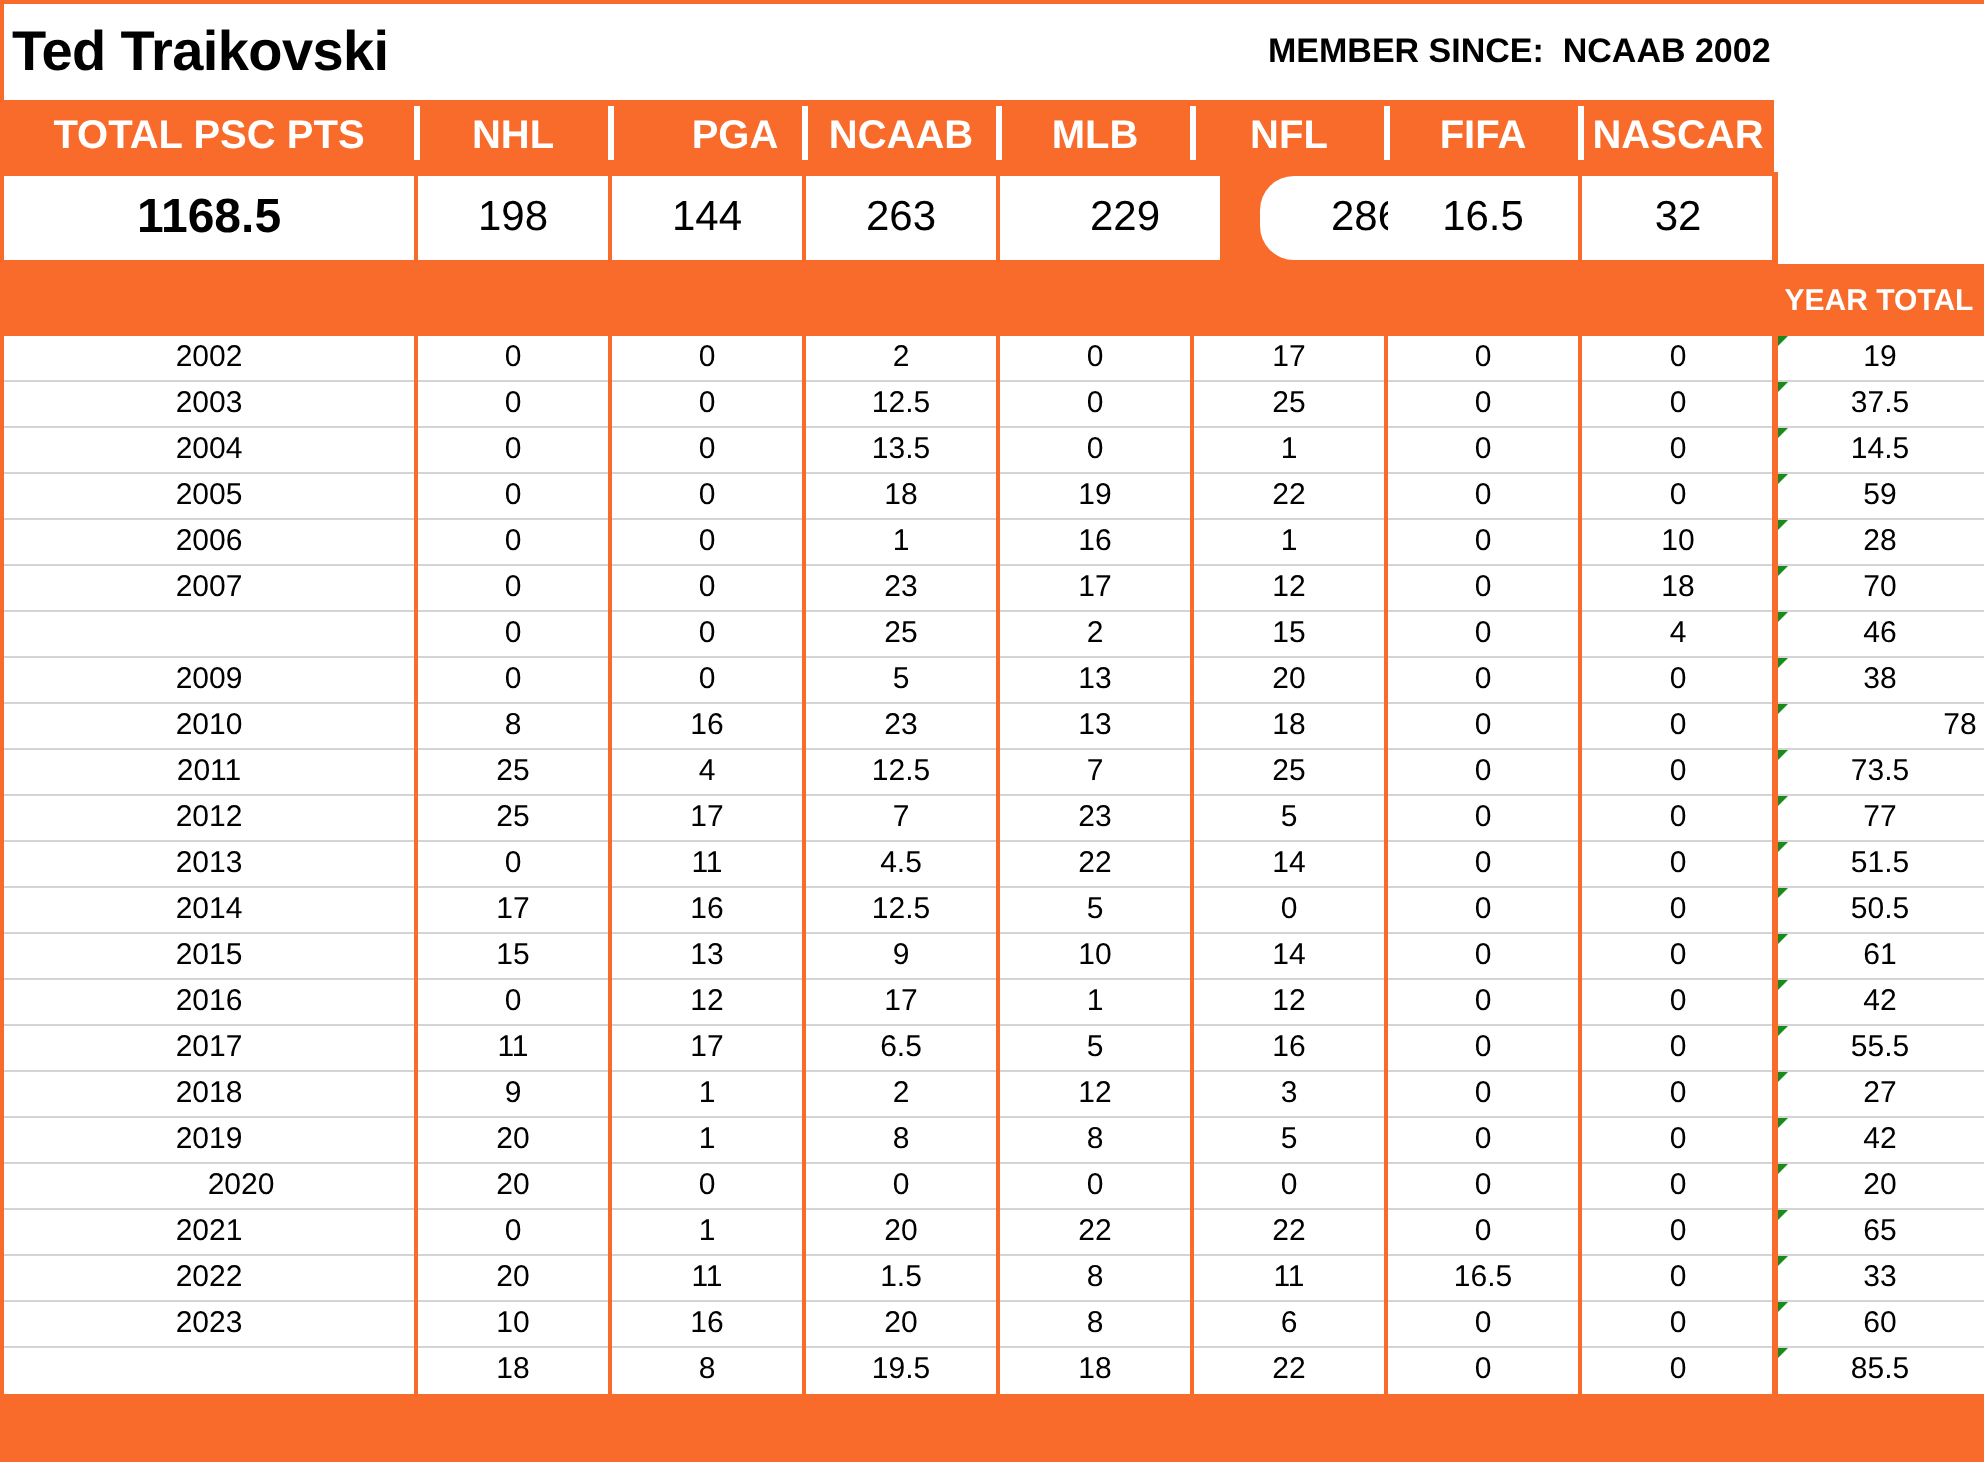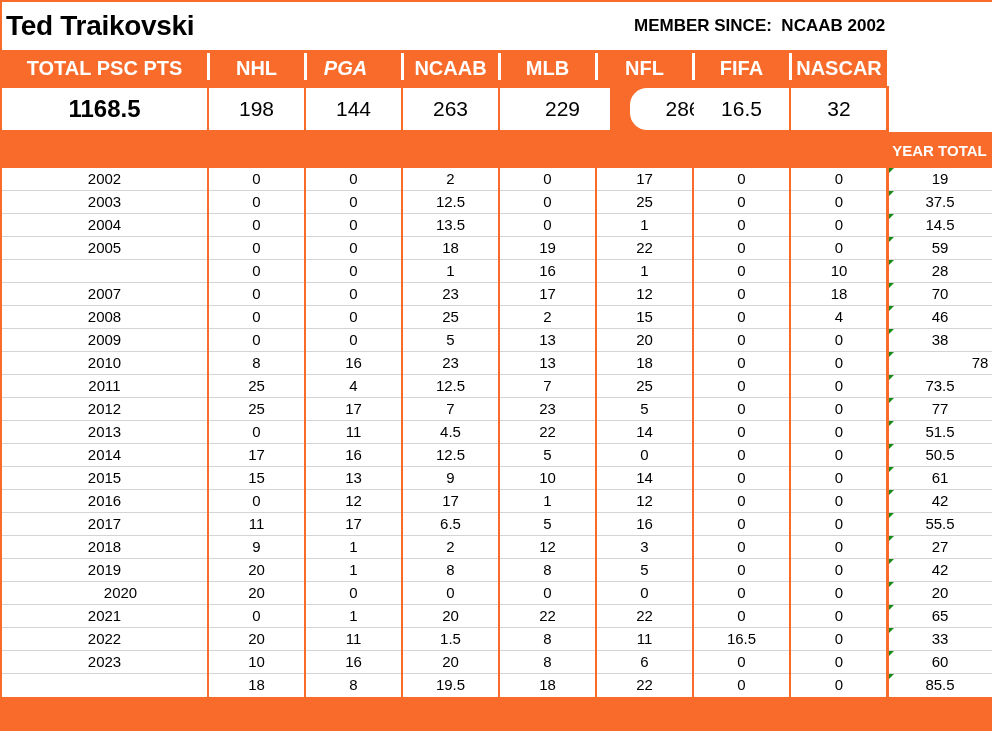--- a/index.html
+++ b/index.html
@@ -56,21 +56,21 @@
 <div class="topline"></div>
 
 <div class="title">Ted Traikovski</div>
 <div class="member"><span>MEMBER SINCE:</span>  <span>NCAAB 2002</span></div>
 
 <div class="hdr-band"></div>
 <div id="hdr-row">
     <div class="hdr-cell" style="left: 2px; width: 205px;">TOTAL PSC PTS</div>
     <div class="hdr-cell" style="left: 209px; width: 95px;">NHL</div>
     <div class="hdr-div" style="left: 207px;"></div>
-    <div class="hdr-cell" style="left: 298px; width: 95px; font-style: italic;">PGA</div>
+    <div class="hdr-cell" style="left: 320px; width: 95px;">PGA</div>
     <div class="hdr-div" style="left: 304px;"></div>
     <div class="hdr-cell" style="left: 403px; width: 95px;">NCAAB</div>
     <div class="hdr-div" style="left: 401px;"></div>
     <div class="hdr-cell" style="left: 500px; width: 95px;">MLB</div>
     <div class="hdr-div" style="left: 498px;"></div>
     <div class="hdr-cell" style="left: 597px; width: 95px;">NFL</div>
     <div class="hdr-div" style="left: 595px;"></div>
     <div class="hdr-cell" style="left: 694px; width: 95px;">FIFA</div>
     <div class="hdr-div" style="left: 692px;"></div>
     <div class="hdr-cell" style="left: 791px; width: 96px;">NASCAR</div>
@@ -131,20 +131,21 @@
       <div class="cell" style="left: 207px; width: 95px;">0</div>
       <div class="cell" style="left: 304px; width: 95px;">0</div>
       <div class="cell" style="left: 401px; width: 95px;">18</div>
       <div class="cell" style="left: 498px; width: 95px;">19</div>
       <div class="cell" style="left: 595px; width: 95px;">22</div>
       <div class="cell" style="left: 692px; width: 95px;">0</div>
       <div class="cell" style="left: 789px; width: 96px;">0</div>
       <div class="cell" style="left: 888px; width: 100px;"><span class="tri" style="left: -2px;"></span><span>59</span></div>
     </div>
     <div class="row">
+      <div class="cell" style="left: 0px; width: 205px;">2006</div>
       <div class="cell" style="left: 207px; width: 95px;">0</div>
       <div class="cell" style="left: 304px; width: 95px;">0</div>
       <div class="cell" style="left: 401px; width: 95px;">1</div>
       <div class="cell" style="left: 498px; width: 95px;">16</div>
       <div class="cell" style="left: 595px; width: 95px;">1</div>
       <div class="cell" style="left: 692px; width: 95px;">0</div>
       <div class="cell" style="left: 789px; width: 96px;">10</div>
       <div class="cell" style="left: 888px; width: 100px;"><span class="tri" style="left: -2px;"></span><span>28</span></div>
     </div>
     <div class="row">
@@ -152,21 +153,20 @@
       <div class="cell" style="left: 207px; width: 95px;">0</div>
       <div class="cell" style="left: 304px; width: 95px;">0</div>
       <div class="cell" style="left: 401px; width: 95px;">23</div>
       <div class="cell" style="left: 498px; width: 95px;">17</div>
       <div class="cell" style="left: 595px; width: 95px;">12</div>
       <div class="cell" style="left: 692px; width: 95px;">0</div>
       <div class="cell" style="left: 789px; width: 96px;">18</div>
       <div class="cell" style="left: 888px; width: 100px;"><span class="tri" style="left: -2px;"></span><span>70</span></div>
     </div>
     <div class="row">
-      <div class="cell" style="left: 0px; width: 205px;">2008</div>
       <div class="cell" style="left: 207px; width: 95px;">0</div>
       <div class="cell" style="left: 304px; width: 95px;">0</div>
       <div class="cell" style="left: 401px; width: 95px;">25</div>
       <div class="cell" style="left: 498px; width: 95px;">2</div>
       <div class="cell" style="left: 595px; width: 95px;">15</div>
       <div class="cell" style="left: 692px; width: 95px;">0</div>
       <div class="cell" style="left: 789px; width: 96px;">4</div>
       <div class="cell" style="left: 888px; width: 100px;"><span class="tri" style="left: -2px;"></span><span>46</span></div>
     </div>
     <div class="row">

